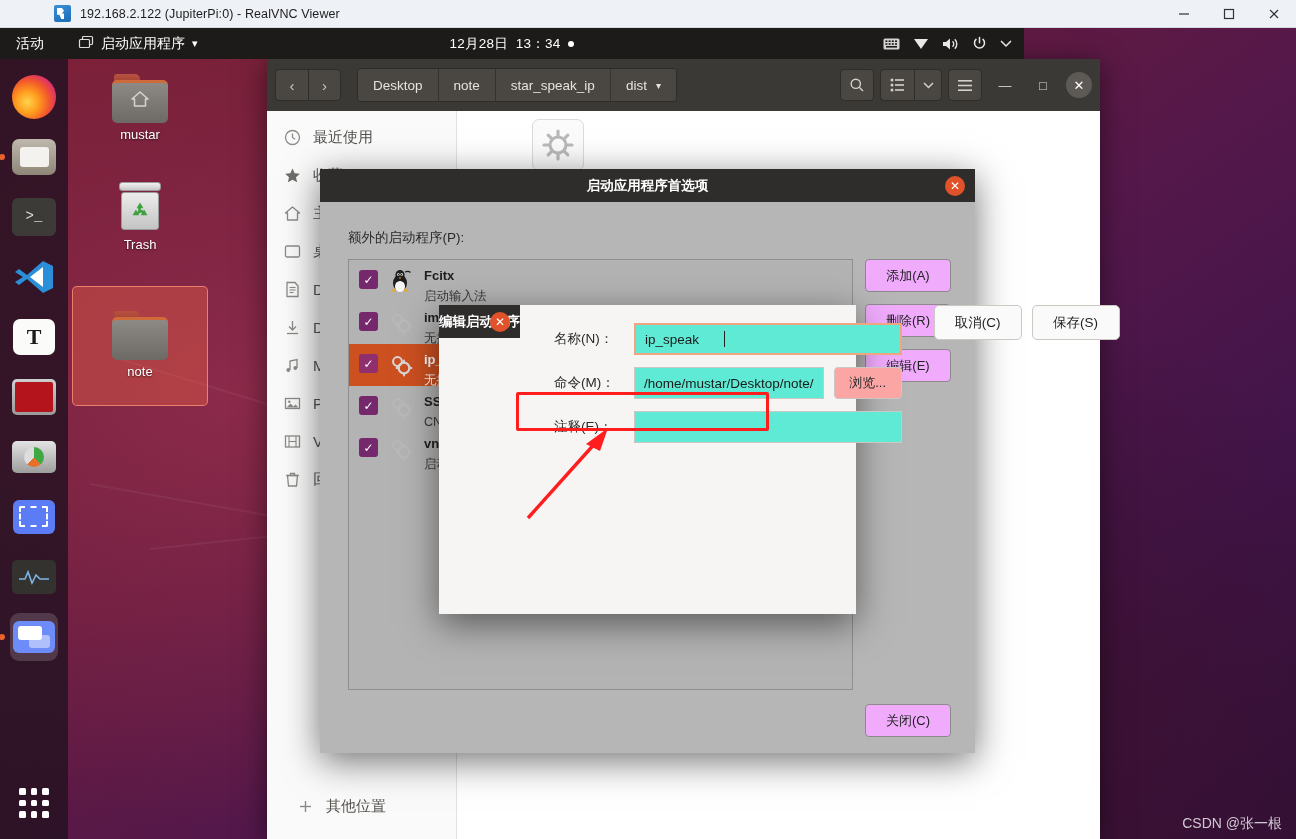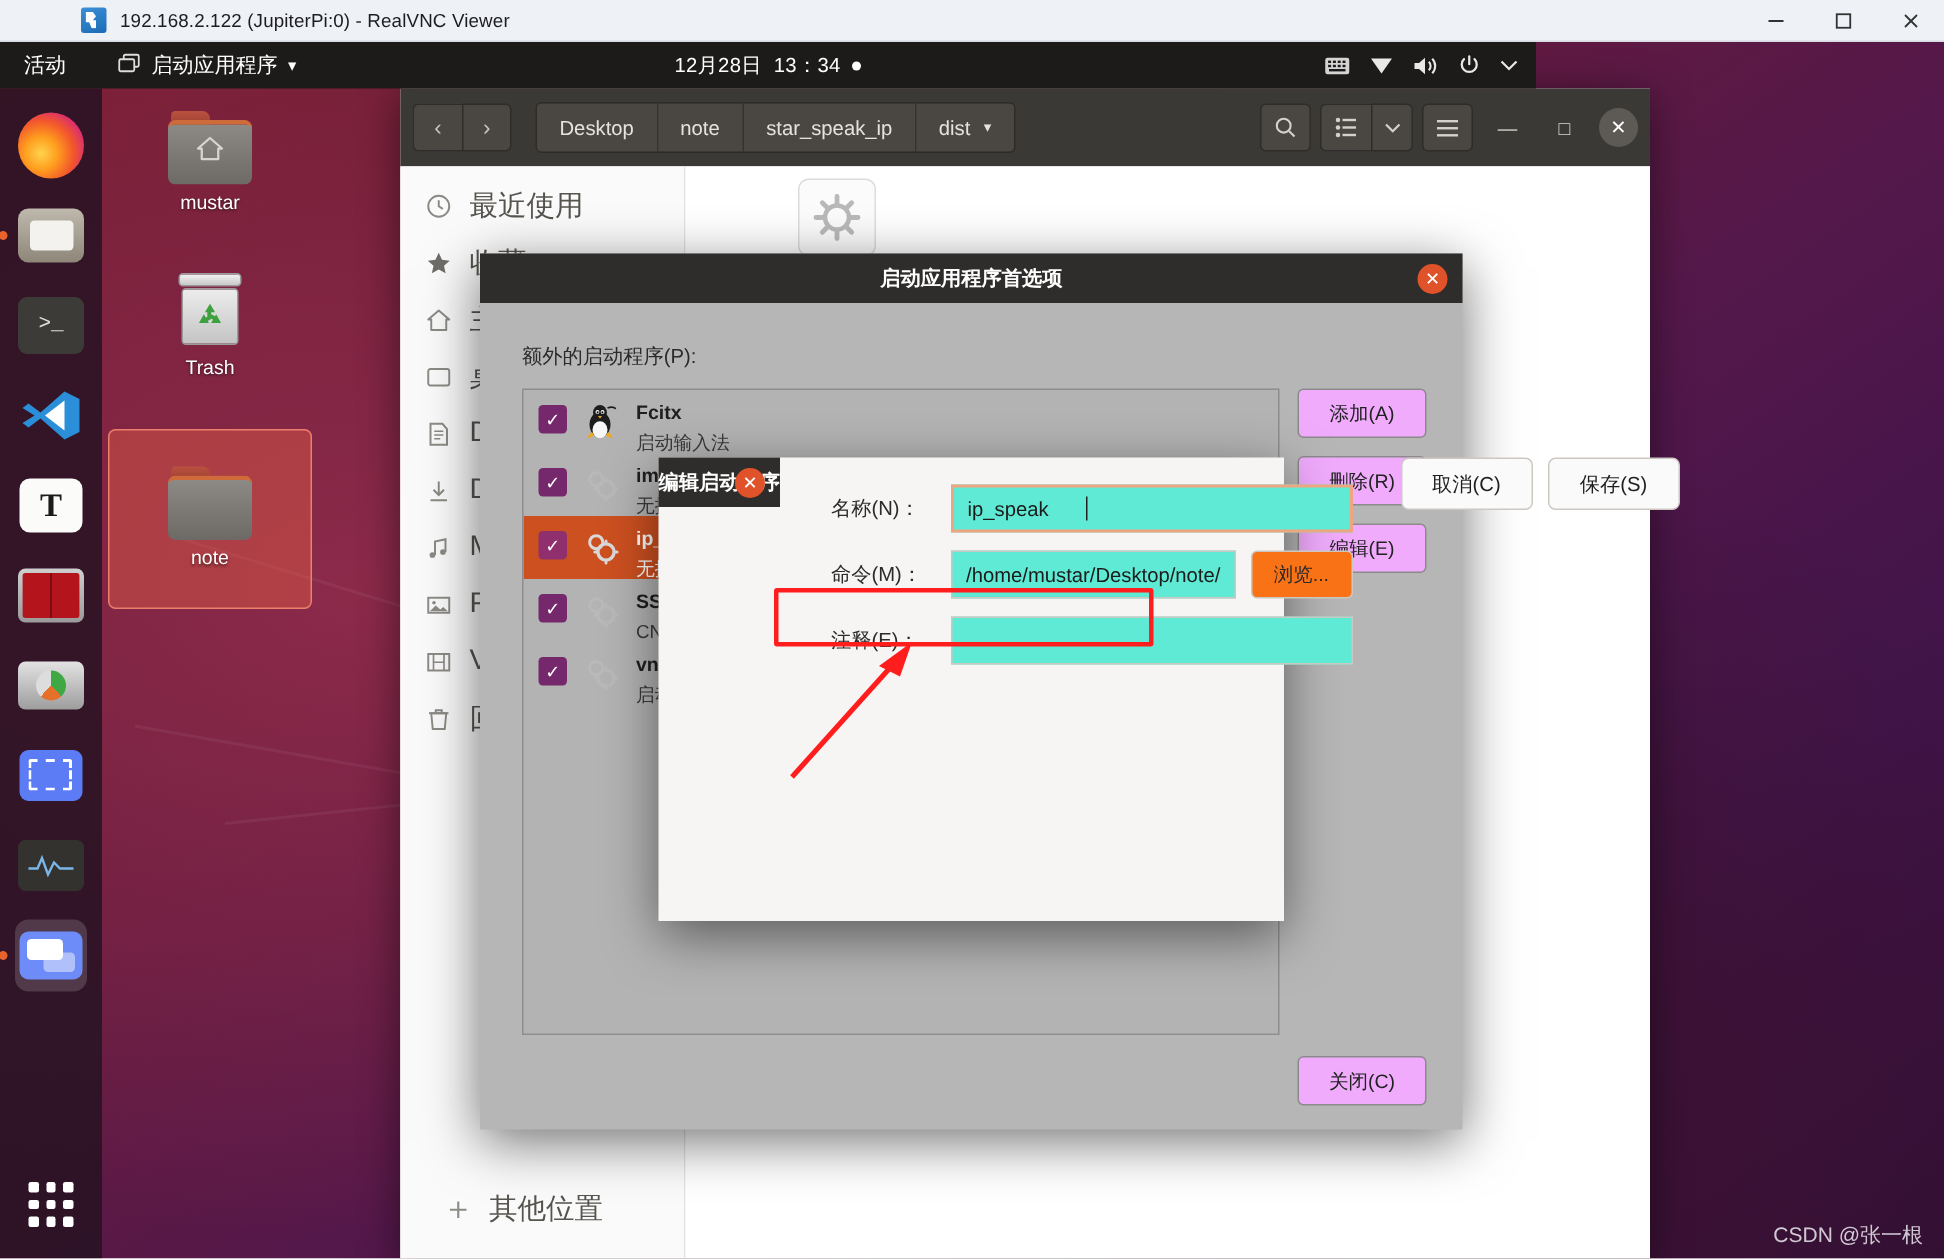--- a/index.html
+++ b/index.html
@@ -261,21 +261,21 @@
   .nt-wbtn.close {
     background: #5d5a56; border-radius: 50%; width: 26px; height: 26px; color: #fff;
   }
   .nt-body { flex: 1; display: flex; min-height: 0; background: #fff; }
   .nt-side {
     width: 190px; background: #fafafa; border-right: 1px solid #e2e2e2;
     padding-top: 7px; display: flex; flex-direction: column;
   }
   .nt-sideitem {
     height: 38px; display: flex; align-items: center; gap: 12px;
-    padding: 0 8px 0 17px; color: #56544f; font-size: 19px; white-space: nowrap;
+    padding: 0 8px 0 17px; color: #56544f; font-size: 15px; white-space: nowrap;
   }
   .nt-sideitem .si-ico { width: 17px; height: 17px; flex: none; color: #8c8a85; display:flex; }
   .nt-sideitem.other { margin-top: auto; margin-bottom: 14px; padding-left: 30px; }
   .nt-main { flex: 1; background: #fff; position: relative; padding: 14px 0 0 0; }
   .nt-file {
     position: absolute; left: 55px; top: 8px; width: 92px; text-align: center;
   }
   .nt-file-ico {
     width: 52px; height: 52px; margin: 0 auto;
     border: 1px solid #dcdcdc; border-radius: 7px; background: #fbfbfb;
@@ -346,21 +346,21 @@
     flex: 1; height: 32px; background: #5eead4; border: 1px solid #cdc7c2;
     border-radius: 0; display: flex; align-items: center;
     padding: 0 9px; font-size: 13.5px; color: #1b1b1b; gap: 24px;
   }
   .finput.focused { border: 2px solid #f0a581; }
   .caret {
     display: inline-block; width: 1px; height: 16px; background: #222;
     margin-left: 1px; vertical-align: middle;
   }
   .browse-btn {
-    width: 68px; height: 32px; background: #f97316; border: 1px solid #cdc7c2;
+    width: 68px; height: 32px; background: #fca5a5; border: 1px solid #cdc7c2;
     border-radius: 4px; display: flex; align-items: center; justify-content: center;
     font-size: 13px; color: #2b2b2b; flex: none;
   }
   .edit-footer {
     padding: 0 16px 20px; display: flex; justify-content: flex-end; gap: 10px;
   }
   .edit-footer .gbtn2 {
     width: 88px; height: 35px; background: #fafafa; border: 1px solid #cdc7c2;
     border-radius: 5px; display: flex; align-items: center; justify-content: center;
     font-size: 13.5px; color: #1f1f1f;

